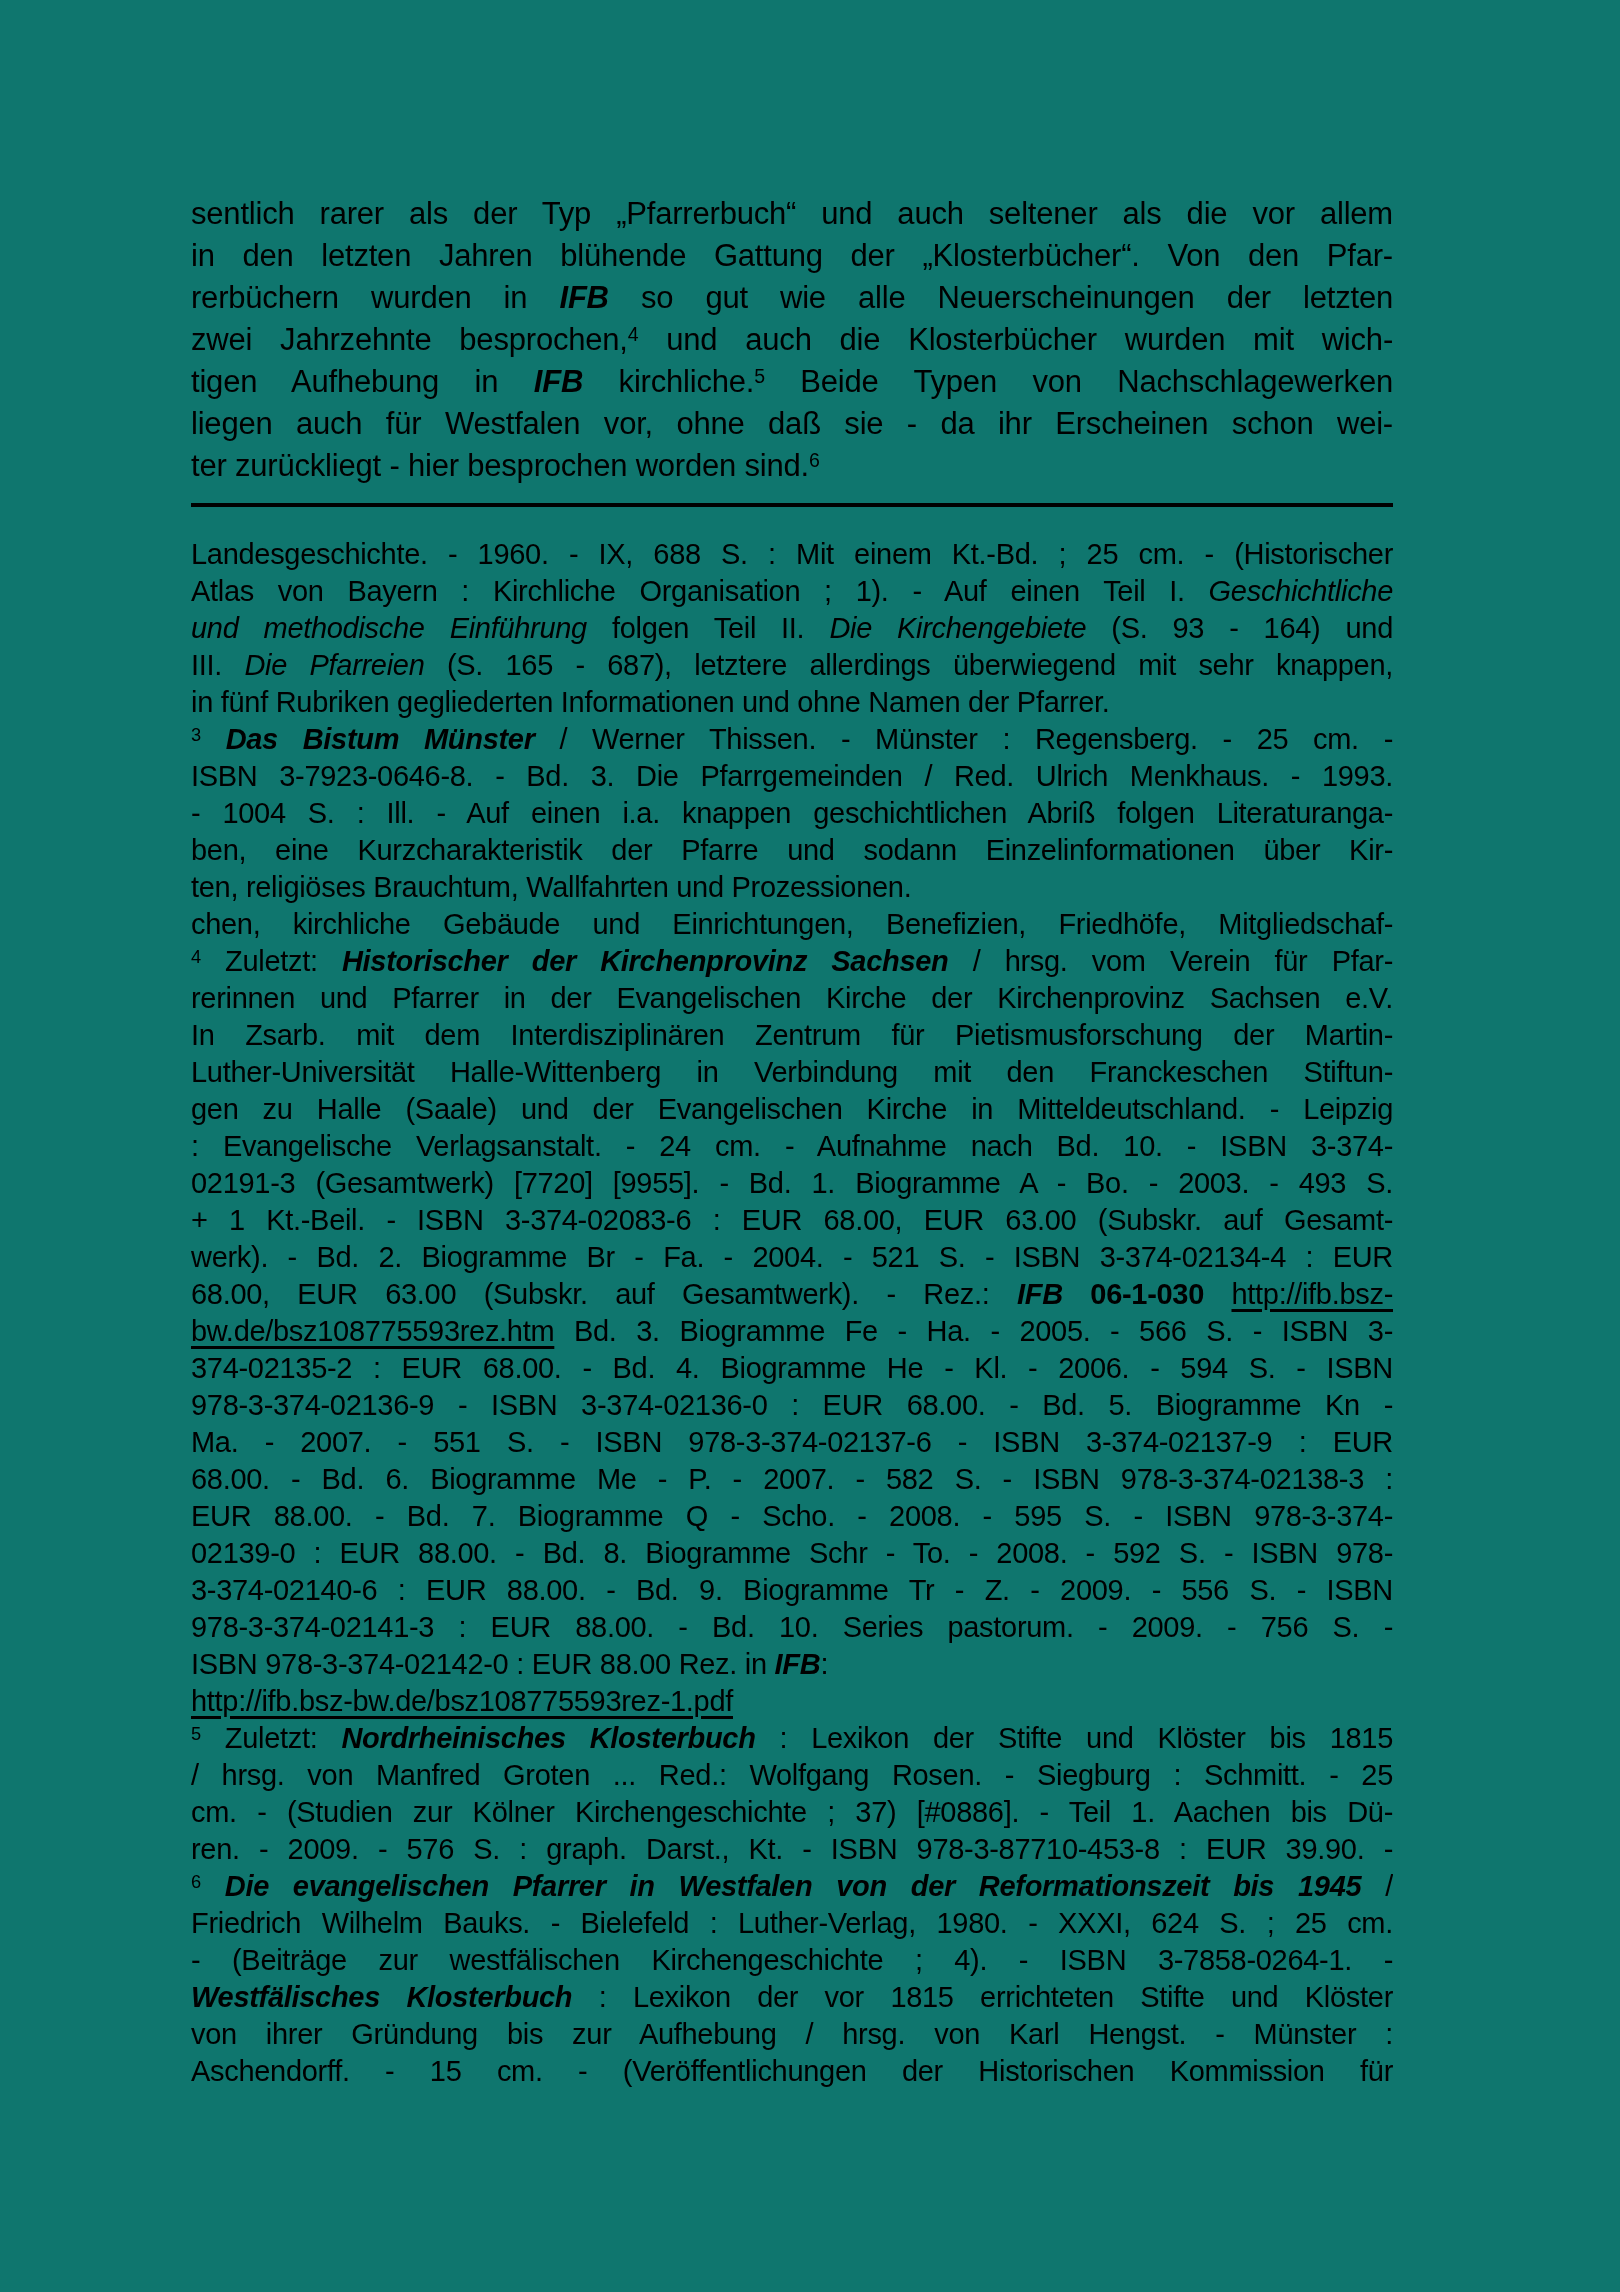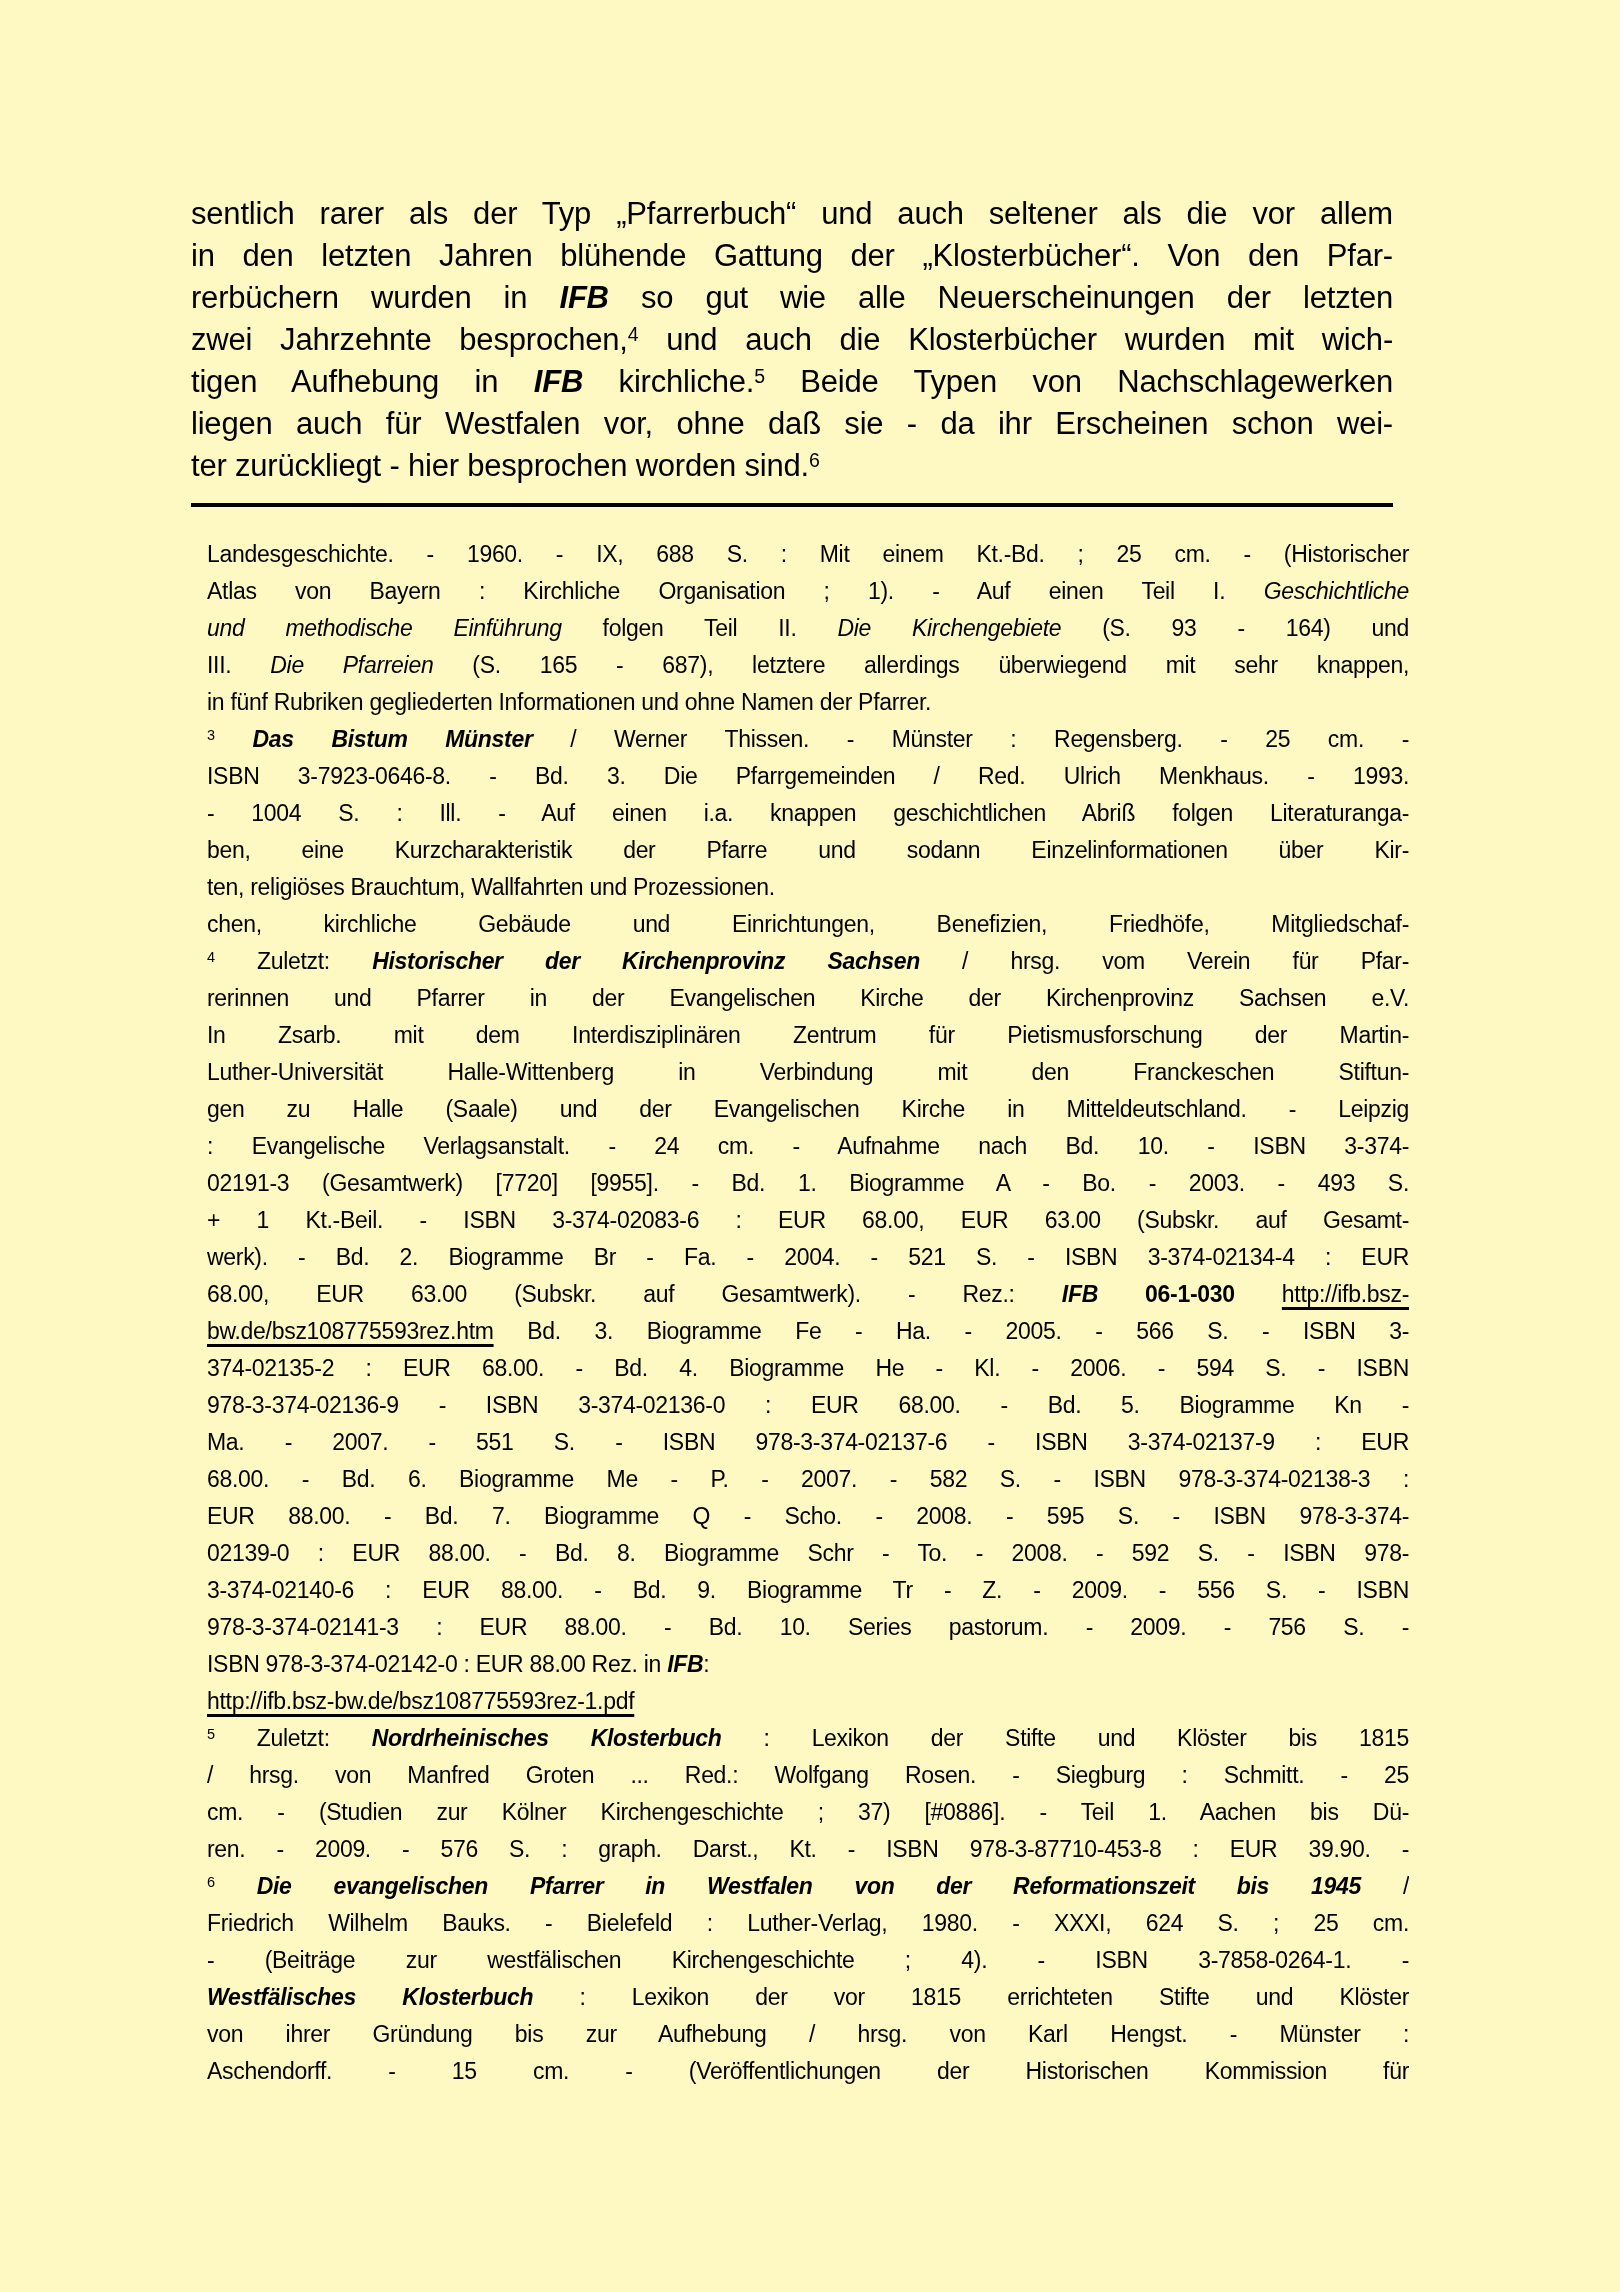--- a/index.html
+++ b/index.html
@@ -1,20 +1,20 @@
 <!DOCTYPE html>
 <html lang="de"><head>
 <meta charset="utf-8">
 <style>
   html,body { margin:0; padding:0; }
   .page {
     position: relative;
     width: 1620px;
     height: 2293px;
-    background: #fef9c3;
+    background: #0f766e;
     color: #000000;
     font-family: "Liberation Sans", sans-serif;
     overflow: hidden;
   }
   .body-text {
     position: absolute;
     left: 191px;
     top: 193px;
     width: 1202px;
     font-size: 31px;
@@ -27,23 +27,22 @@
     top: 503px;
     width: 1202px;
     height: 3.9px;
     background: #000000;
   }
   .footnotes {
     position: absolute;
     left: 191px;
     top: 536px;
     width: 1202px;
-    font-size: 23px;
+    font-size: 29px;
     letter-spacing: -0.3px;
-    margin-left: 16px;
   }
   .footnotes .line { height: 37px; line-height: 37px; }
   .line { overflow: hidden; white-space: normal; }
   .line.just { text-align: justify; }
   .line.just::after { content: ""; display: inline-block; width: 100%; height: 0; }
   .r-b { font-weight: bold; }
   .r-i { font-style: italic; }
   .r-u { text-decoration: underline; text-decoration-thickness: 2.9px; text-underline-offset: 4.9px; }
   .r-p { font-size: 0.63em; vertical-align: 0.45em; line-height: 0; }
 </style>

